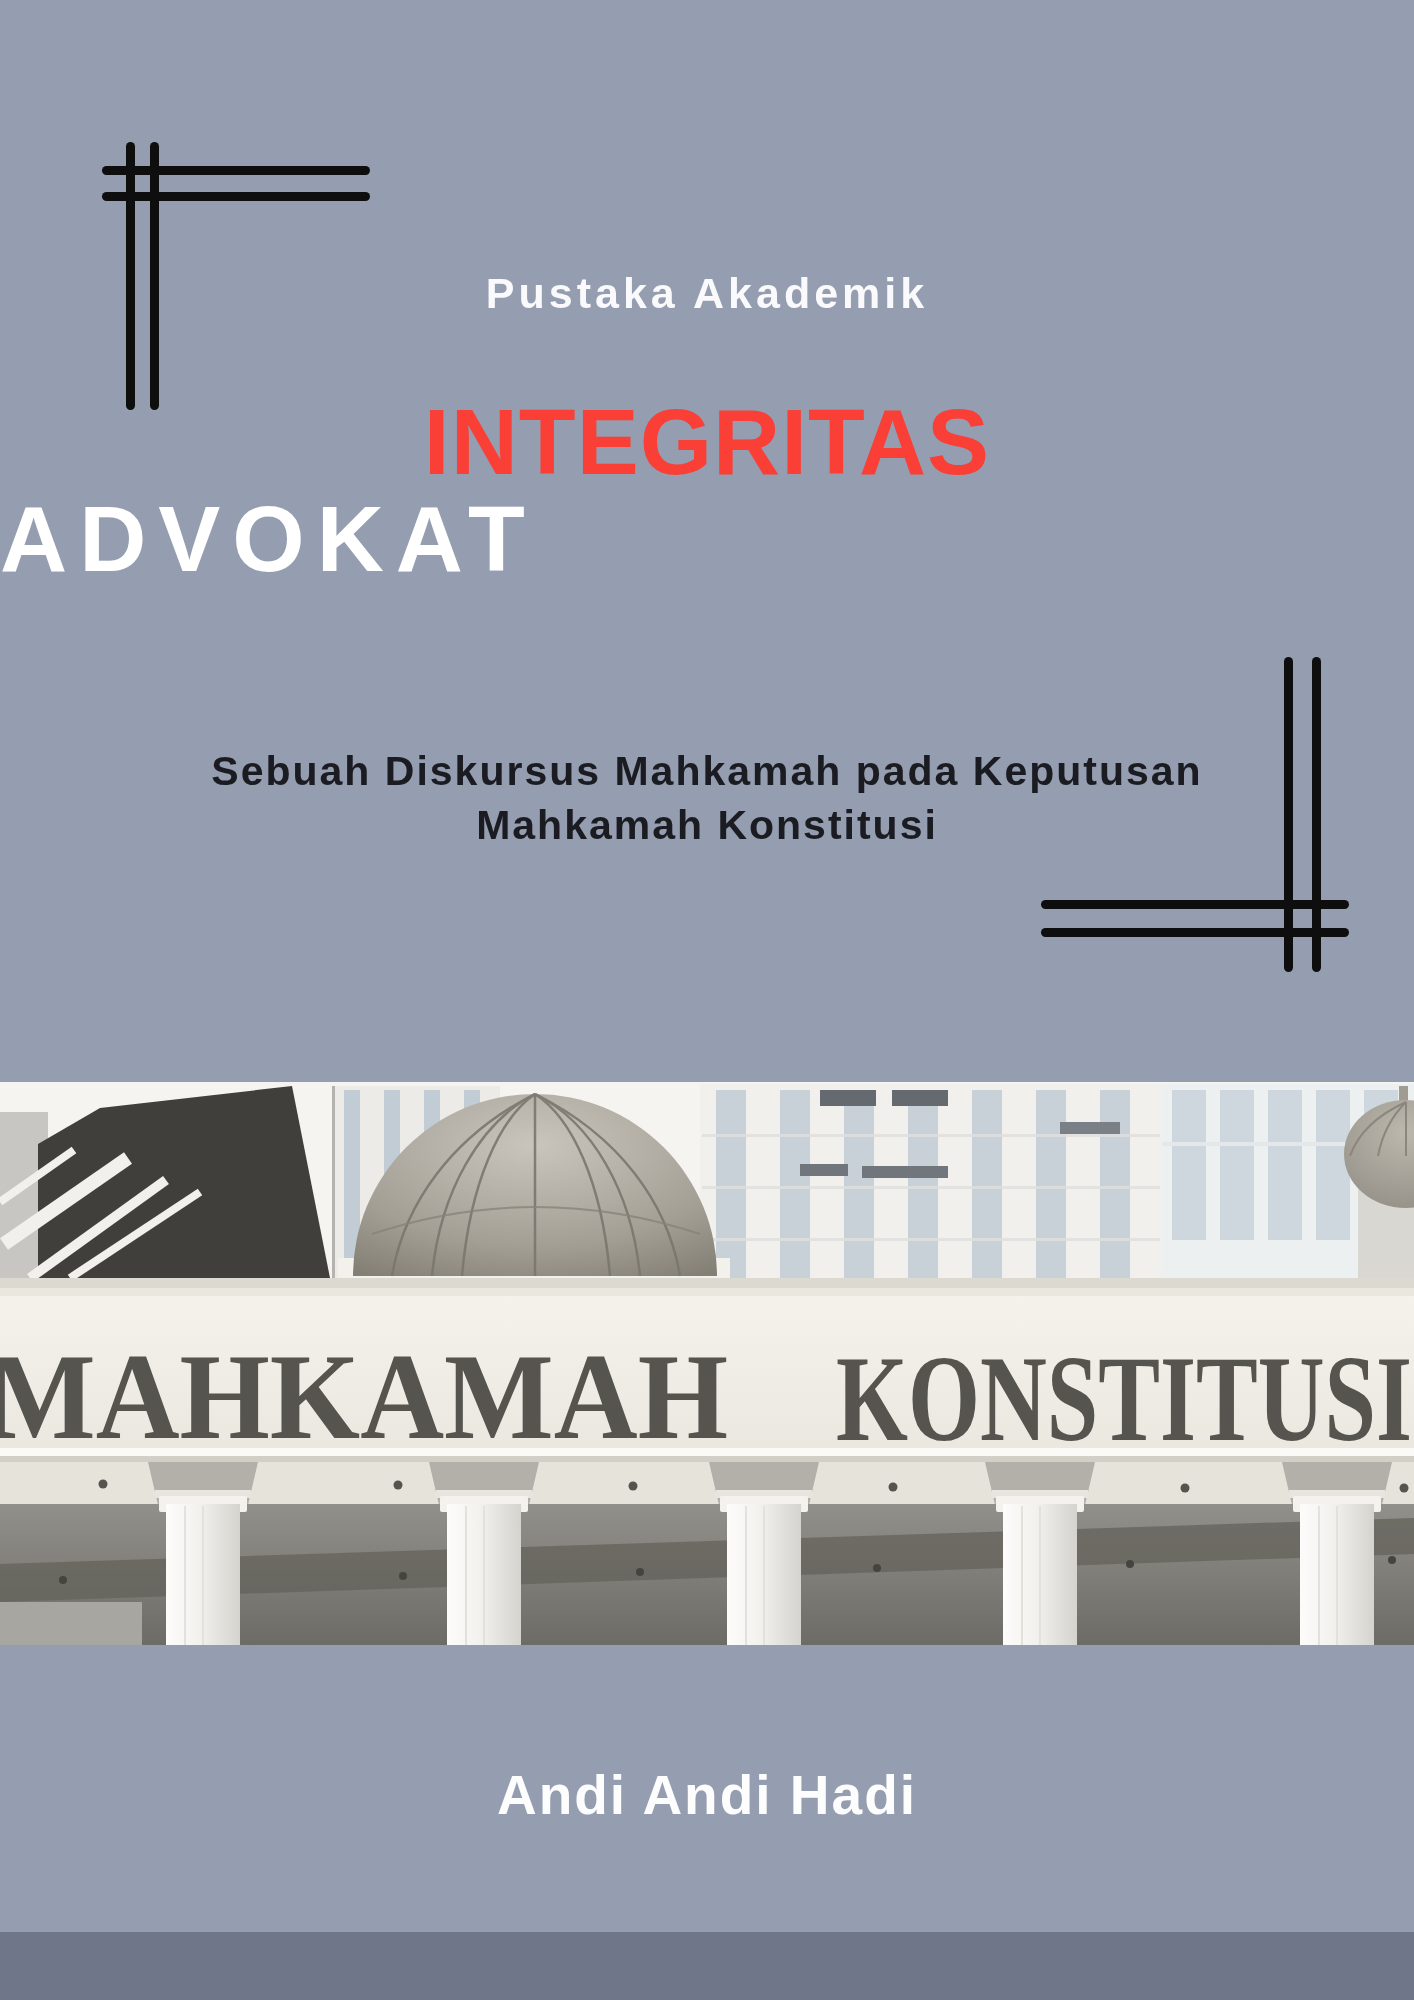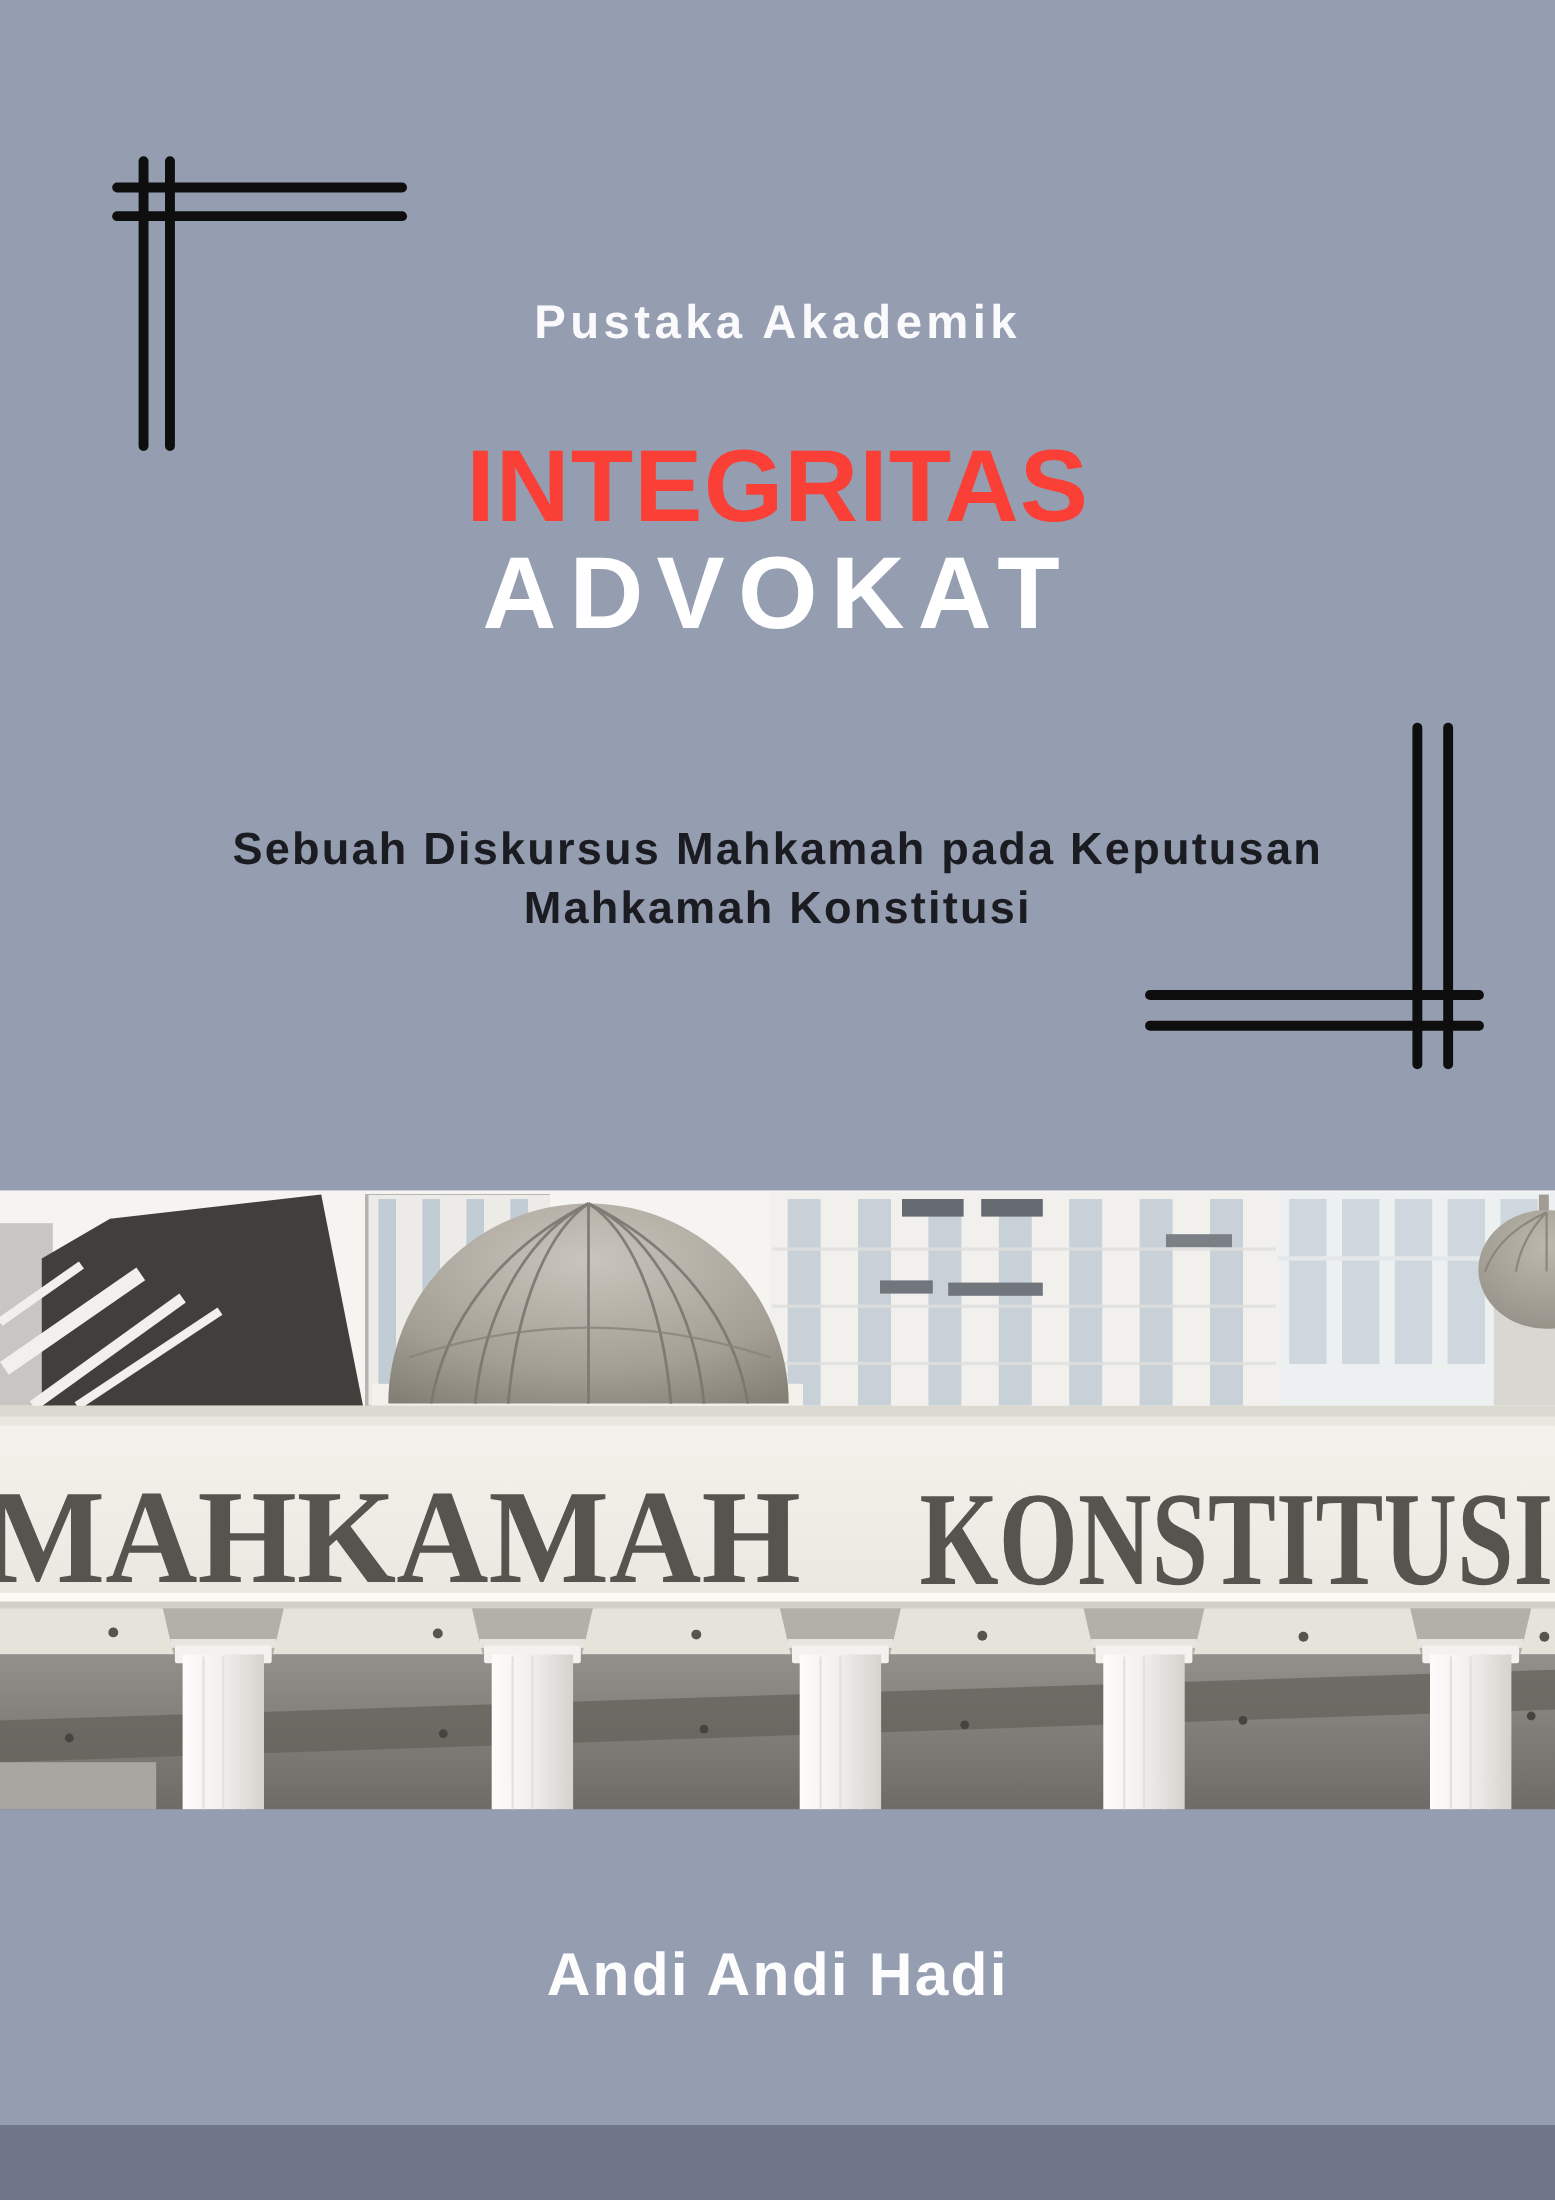--- a/index.html
+++ b/index.html
@@ -18,21 +18,21 @@
     text-align:center;color:#fafafc;
     font-size:43px;font-weight:bold;letter-spacing:4px;line-height:1;
   }
   .title-red{
     position:absolute;left:0;top:396px;width:100%;margin:0;
     text-align:center;color:#F93F36;
     font-size:93px;font-weight:bold;letter-spacing:1px;line-height:1;
   }
   .title-white{
     position:absolute;left:0;top:493px;width:100%;margin:0;
-    text-align:center;color:#ffffff;
+    color:#ffffff;
     font-size:93px;font-weight:bold;letter-spacing:12px;line-height:1;
   }
   .subtitle{
     position:absolute;left:0;top:629px;width:100%;
     text-align:center;color:#15161a;
     font-size:47px;font-weight:bold;letter-spacing:3px;line-height:1;
   }
   .tagline{
     position:absolute;left:0;top:744px;width:100%;
     text-align:center;color:#1b1c22;

